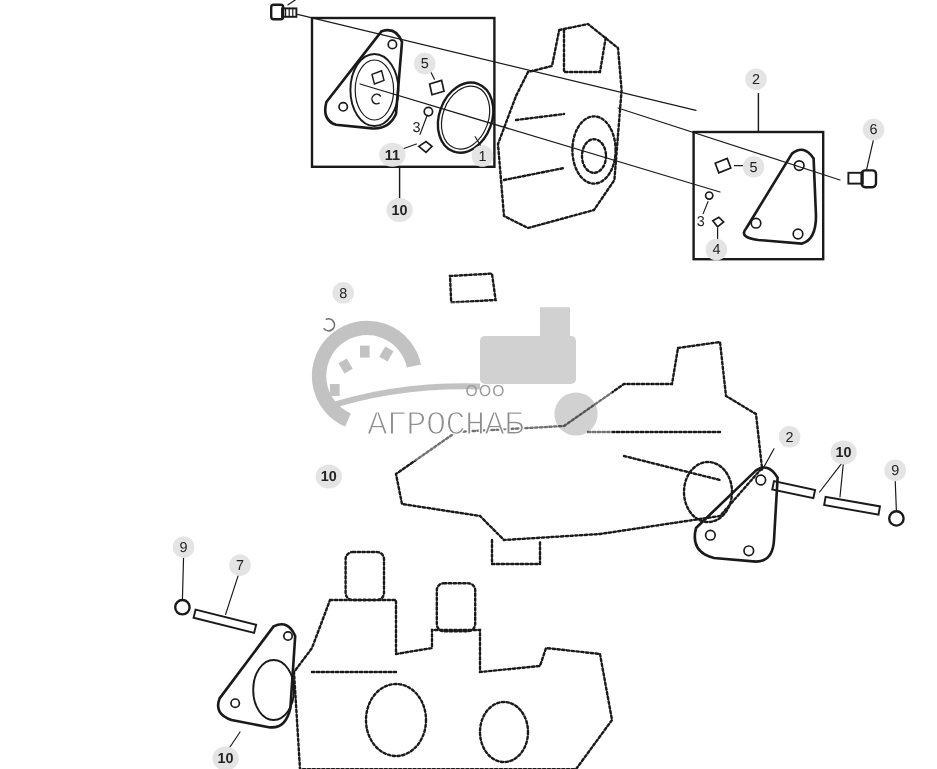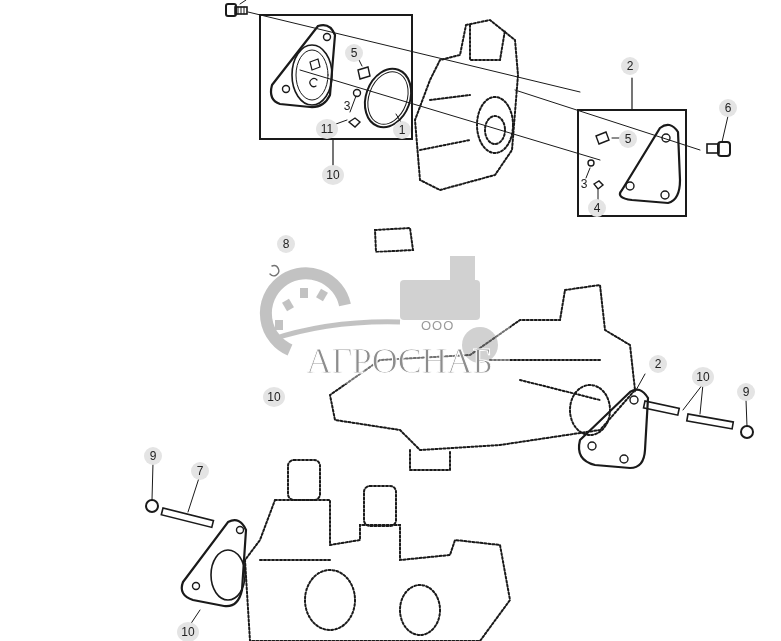--- a/index.html
+++ b/index.html
@@ -1,22 +1,22 @@
 <!DOCTYPE html>
 <html><head>
 <meta charset="utf-8">
 <style>
   html, body { margin: 0; padding: 0; background: #ffffff; }
   body { width: 781px; height: 641px; position: relative; overflow: hidden; font-family: "DejaVu Sans", sans-serif; }
   #canvas { position: absolute; left: 0; top: 0; width: 781px; height: 641px; }
   .callout { position: absolute; width: 18px; height: 18px; border-radius: 50%; background: #e4e4e4; color: #222; font-size: 12px; line-height: 18px; text-align: center; font-family: "Liberation Sans", sans-serif; transform: translate(-9px, -9px); }
   .callout.plain { background: transparent; }
-  .callout.wide { width: 22px; height: 20px; line-height: 20px; transform: translate(-11px, -10px); }
-  .wm-ooo { position: absolute; left: 388px; top: 318px; font-size: 13px; color: #9a9a9a; letter-spacing: 1px; font-family: "Liberation Sans", sans-serif; margin-left: 33px; }
-  .wm-name { position: absolute; left: 306px; top: 340px; font-size: 36px; color: #8d8d8d; font-family: Liberation Serif, serif; letter-spacing: -0.5px; -webkit-text-stroke: 1px #ffffff; }
+  .callout.wide { width: 22px; height: 20px; line-height: 20px; transform: translate(-11px, -10px); font-weight: bold; }
+  .wm-ooo { position: absolute; left: 388px; top: 318px; font-size: 13px; color: #9a9a9a; letter-spacing: 1px; font-family: "Liberation Sans", sans-serif; }
+  .wm-name { position: absolute; left: 306px; top: 340px; font-size: 28px; color: #8d8d8d; font-family: Liberation Mono, monospace; letter-spacing: -0.5px; -webkit-text-stroke: 1px #ffffff; }
 </style>
 </head>
 <body>
 
 <svg id="canvas" viewBox="0 0 781 641" xmlns="http://www.w3.org/2000/svg">
   <g fill="none" stroke="#1a1a1a" stroke-linecap="round">
 
     <g>
       <rect x="226" y="4" width="10" height="12" rx="2" stroke-width="2"></rect>
       <rect x="235" y="7" width="12" height="7" stroke-width="1.6"></rect>

